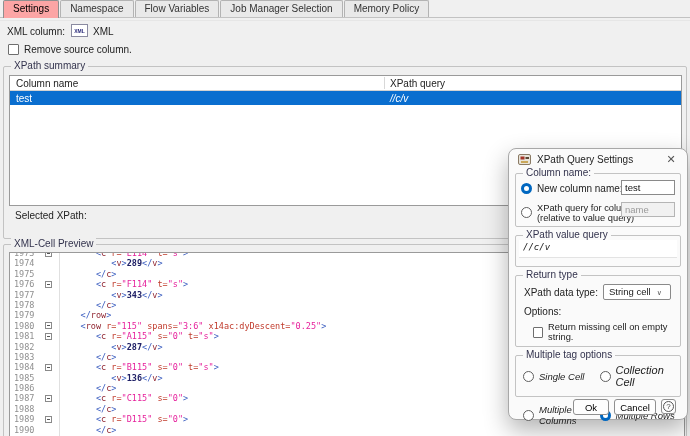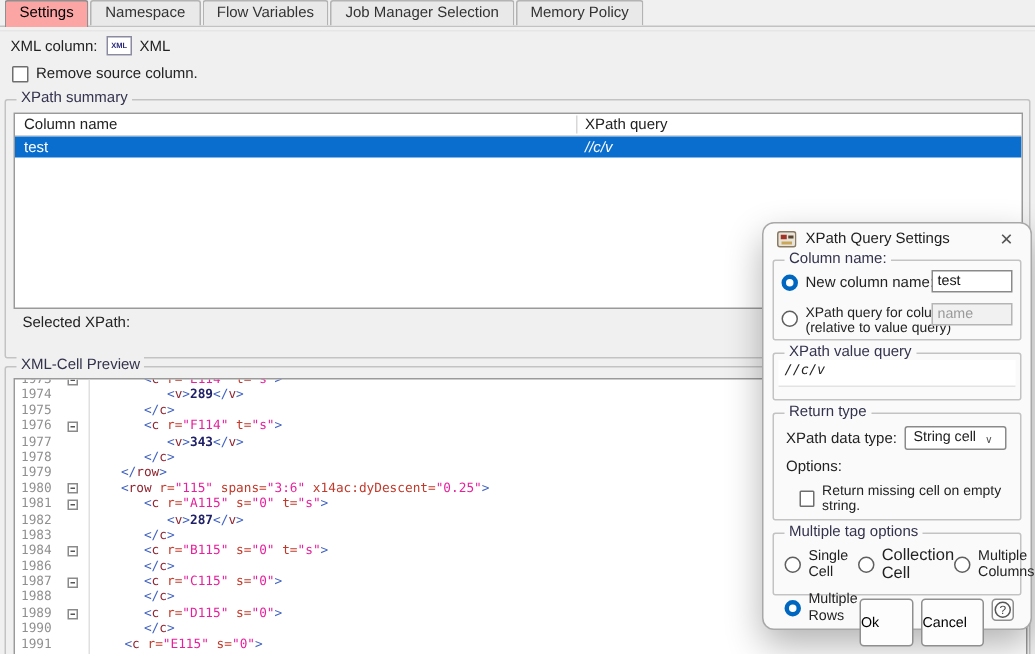--- a/index.html
+++ b/index.html
@@ -79,21 +79,21 @@
   .row-flex { display:flex; align-items:center; gap:5px; }
 
   .value-area { position:absolute; left:3px; top:4px; right:3px; height:18px; background:#fff; border-bottom:1px solid #e3e3e3;
                 font-family:"DejaVu Sans Mono", monospace; font-size:9px; font-style:italic; padding:2px 4px; color:#222; }
 
   .combo { display:inline-flex; align-items:flex-end; gap:6px; background:#fff; border:1px solid #8a8a8a; border-radius:2px;
            padding:1px 8px 2px 5px; font-size:9.5px; }
   .combo .chev { font-size:7px; color:#555; }
 
   .dlg-btn { position:absolute; background:#fdfdfd; border:1px solid #8f8f8f; border-radius:3px; font-size:9.5px;
-             font-family:"Liberation Sans", sans-serif; text-align:left; line-height:13px; height:32px; cursor:default; }
+             font-family:"Liberation Sans", sans-serif; text-align:center; line-height:13px; height:16px; cursor:default; }
   .help-btn { position:absolute; width:15px; height:15px; border:1px solid #8f8f8f; border-radius:3px; background:#fdfdfd;
               display:flex; align-items:center; justify-content:center; }
   .help-circle { width:11px; height:11px; border:1px solid #555; border-radius:50%; font-size:8px; color:#444;
                  display:flex; align-items:center; justify-content:center; }
 
   .lbl2 { font-size:9.3px; line-height:10px; }
 </style>
 </head>
 <body>
 
@@ -147,20 +147,21 @@
           <div class="cl"><span class="ln">1975</span><span class="foldslot"></span><span class="ct"><span>        </span><span class="tk-delim">&lt;/</span><span class="tk-tag">c</span><span class="tk-delim">&gt;</span></span></div>
           <div class="cl"><span class="ln">1976</span><span class="foldslot"><span class="foldbox"></span></span><span class="ct"><span>        </span><span class="tk-delim">&lt;</span><span class="tk-tag">c</span><span class="tk-attr"> r=</span><span class="tk-val">"F114"</span><span class="tk-attr"> t=</span><span class="tk-val">"s"</span><span class="tk-delim">&gt;</span></span></div>
           <div class="cl"><span class="ln">1977</span><span class="foldslot"></span><span class="ct"><span>           </span><span class="tk-delim">&lt;</span><span class="tk-tag">v</span><span class="tk-delim">&gt;</span><span class="tk-text">343</span><span class="tk-delim">&lt;/</span><span class="tk-tag">v</span><span class="tk-delim">&gt;</span></span></div>
           <div class="cl"><span class="ln">1978</span><span class="foldslot"></span><span class="ct"><span>        </span><span class="tk-delim">&lt;/</span><span class="tk-tag">c</span><span class="tk-delim">&gt;</span></span></div>
           <div class="cl"><span class="ln">1979</span><span class="foldslot"></span><span class="ct"><span>     </span><span class="tk-delim">&lt;/</span><span class="tk-tag">row</span><span class="tk-delim">&gt;</span></span></div>
           <div class="cl"><span class="ln">1980</span><span class="foldslot"><span class="foldbox"></span></span><span class="ct"><span>     </span><span class="tk-delim">&lt;</span><span class="tk-tag">row</span><span class="tk-attr"> r=</span><span class="tk-val">"115"</span><span class="tk-attr"> spans=</span><span class="tk-val">"3:6"</span><span class="tk-attr"> x14ac:dyDescent=</span><span class="tk-val">"0.25"</span><span class="tk-delim">&gt;</span></span></div>
           <div class="cl"><span class="ln">1981</span><span class="foldslot"><span class="foldbox"></span></span><span class="ct"><span>        </span><span class="tk-delim">&lt;</span><span class="tk-tag">c</span><span class="tk-attr"> r=</span><span class="tk-val">"A115"</span><span class="tk-attr"> s=</span><span class="tk-val">"0"</span><span class="tk-attr"> t=</span><span class="tk-val">"s"</span><span class="tk-delim">&gt;</span></span></div>
           <div class="cl"><span class="ln">1982</span><span class="foldslot"></span><span class="ct"><span>           </span><span class="tk-delim">&lt;</span><span class="tk-tag">v</span><span class="tk-delim">&gt;</span><span class="tk-text">287</span><span class="tk-delim">&lt;/</span><span class="tk-tag">v</span><span class="tk-delim">&gt;</span></span></div>
           <div class="cl"><span class="ln">1983</span><span class="foldslot"></span><span class="ct"><span>        </span><span class="tk-delim">&lt;/</span><span class="tk-tag">c</span><span class="tk-delim">&gt;</span></span></div>
           <div class="cl"><span class="ln">1984</span><span class="foldslot"><span class="foldbox"></span></span><span class="ct"><span>        </span><span class="tk-delim">&lt;</span><span class="tk-tag">c</span><span class="tk-attr"> r=</span><span class="tk-val">"B115"</span><span class="tk-attr"> s=</span><span class="tk-val">"0"</span><span class="tk-attr"> t=</span><span class="tk-val">"s"</span><span class="tk-delim">&gt;</span></span></div>
+          <div class="cl"><span class="ln">1985</span><span class="foldslot"></span><span class="ct"><span>           </span><span class="tk-delim">&lt;</span><span class="tk-tag">v</span><span class="tk-delim">&gt;</span><span class="tk-text">136</span><span class="tk-delim">&lt;/</span><span class="tk-tag">v</span><span class="tk-delim">&gt;</span></span></div>
           <div class="cl"><span class="ln">1986</span><span class="foldslot"></span><span class="ct"><span>        </span><span class="tk-delim">&lt;/</span><span class="tk-tag">c</span><span class="tk-delim">&gt;</span></span></div>
           <div class="cl"><span class="ln">1987</span><span class="foldslot"><span class="foldbox"></span></span><span class="ct"><span>        </span><span class="tk-delim">&lt;</span><span class="tk-tag">c</span><span class="tk-attr"> r=</span><span class="tk-val">"C115"</span><span class="tk-attr"> s=</span><span class="tk-val">"0"</span><span class="tk-delim">&gt;</span></span></div>
           <div class="cl"><span class="ln">1988</span><span class="foldslot"></span><span class="ct"><span>        </span><span class="tk-delim">&lt;/</span><span class="tk-tag">c</span><span class="tk-delim">&gt;</span></span></div>
           <div class="cl"><span class="ln">1989</span><span class="foldslot"><span class="foldbox"></span></span><span class="ct"><span>        </span><span class="tk-delim">&lt;</span><span class="tk-tag">c</span><span class="tk-attr"> r=</span><span class="tk-val">"D115"</span><span class="tk-attr"> s=</span><span class="tk-val">"0"</span><span class="tk-delim">&gt;</span></span></div>
           <div class="cl"><span class="ln">1990</span><span class="foldslot"></span><span class="ct"><span>        </span><span class="tk-delim">&lt;/</span><span class="tk-tag">c</span><span class="tk-delim">&gt;</span></span></div>
           <div class="cl"><span class="ln">1991</span><span class="ct"><span>        </span><span class="tk-delim">&lt;</span><span class="tk-tag">c</span><span class="tk-attr"> r=</span><span class="tk-val">"E115"</span><span class="tk-attr"> s=</span><span class="tk-val">"0"</span><span class="tk-delim">&gt;</span></span></div>
         </div>
       <div class="gutter-border"></div>
     </div>
   </div>
@@ -210,21 +211,21 @@
       </div>
       <span style="position:absolute; left:8px; top:30px;">Options:</span>
       <div class="row-flex" style="position:absolute; left:17px; top:46px;">
         <span class="cb"></span>
         <span style="font-size:9.3px;">Return missing cell on empty string.</span>
       </div>
     </div>
 
     <div class="dlg-group" style="top:206px; height:42px;">
       <span class="group-title">Multiple tag options</span>
-      <div id="tagopts" style="position:absolute; left:7px; right:4px; top:8px; display:grid; grid-template-columns:1fr 1fr 1fr; row-gap:6px;">
+      <div id="tagopts" style="position:absolute; left:7px; right:4px; top:8px; display:grid; grid-template-columns:1fr 1fr; row-gap:16px;font-style:italic;">
           <div class="row-flex">
             <span class="radio"></span>
             <span style="font-size: 9.5px;">Single Cell</span>
           </div>
           <div class="row-flex">
             <span class="radio"></span>
             <span style="font-size: 11px;">Collection Cell</span>
           </div>
           <div class="row-flex">
             <span class="radio"></span>

